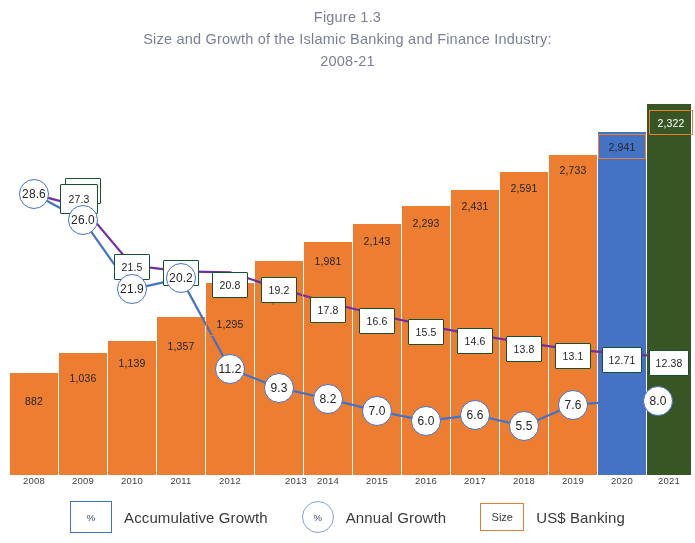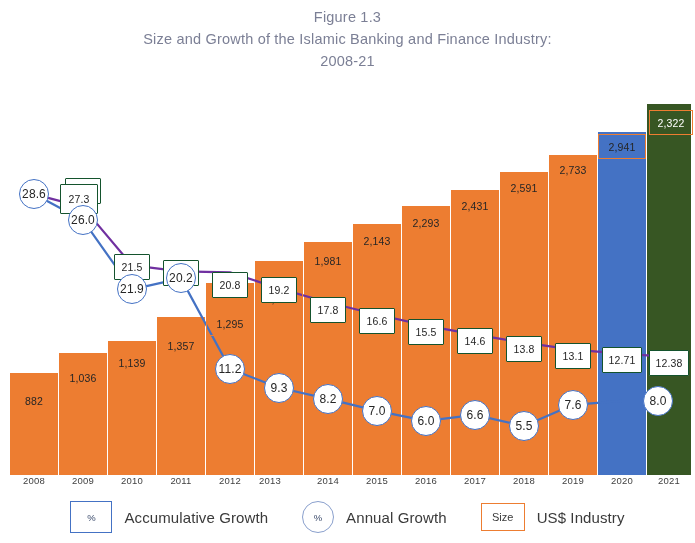--- a/index.html
+++ b/index.html
@@ -188,21 +188,21 @@
       <div class="lbl lbl-ci" style="left: 558px; top: 389.864px; width: 30px; height: 30px;">7.6</div>
       <div class="lbl lbl-ci" style="left: 607px; top: 385.849px; width: 30px; height: 30px; margin-left: 36px;">8.0</div>
     </div>
 
   <div class="xaxis" id="xaxis">
       <div class="xtick" style="left: 10px; width: 48px;">2008</div>
       <div class="xtick" style="left: 59px; width: 48px;">2009</div>
       <div class="xtick" style="left: 108px; width: 48px;">2010</div>
       <div class="xtick" style="left: 157px; width: 48px;">2011</div>
       <div class="xtick" style="left: 206px; width: 48px;">2012</div>
-      <div class="xtick" style="left: 246px; width: 48px;">2013</div>
+      <div class="xtick" style="left: 272px; width: 48px;">2013</div>
       <div class="xtick" style="left: 304px; width: 48px;">2014</div>
       <div class="xtick" style="left: 353px; width: 48px;">2015</div>
       <div class="xtick" style="left: 402px; width: 48px;">2016</div>
       <div class="xtick" style="left: 451px; width: 48px;">2017</div>
       <div class="xtick" style="left: 500px; width: 48px;">2018</div>
       <div class="xtick" style="left: 549px; width: 48px;">2019</div>
       <div class="xtick" style="left: 598px; width: 48px;">2020</div>
       <div class="xtick" style="left: 647px; width: 44px;">2021</div>
     </div>
 
@@ -210,17 +210,17 @@
     <div class="lg-item">
       <div class="lg-sq">%</div>
       <div class="lg-text">Accumulative Growth</div>
     </div>
     <div class="lg-item">
       <div class="lg-ci">%</div>
       <div class="lg-text">Annual Growth</div>
     </div>
     <div class="lg-item">
       <div class="lg-size">Size</div>
-      <div class="lg-text last">US$ Industry</div>
+      <div class="lg-text last">US$ Banking</div>
     </div>
   </div>
 
 </div>
 
 </body></html>

